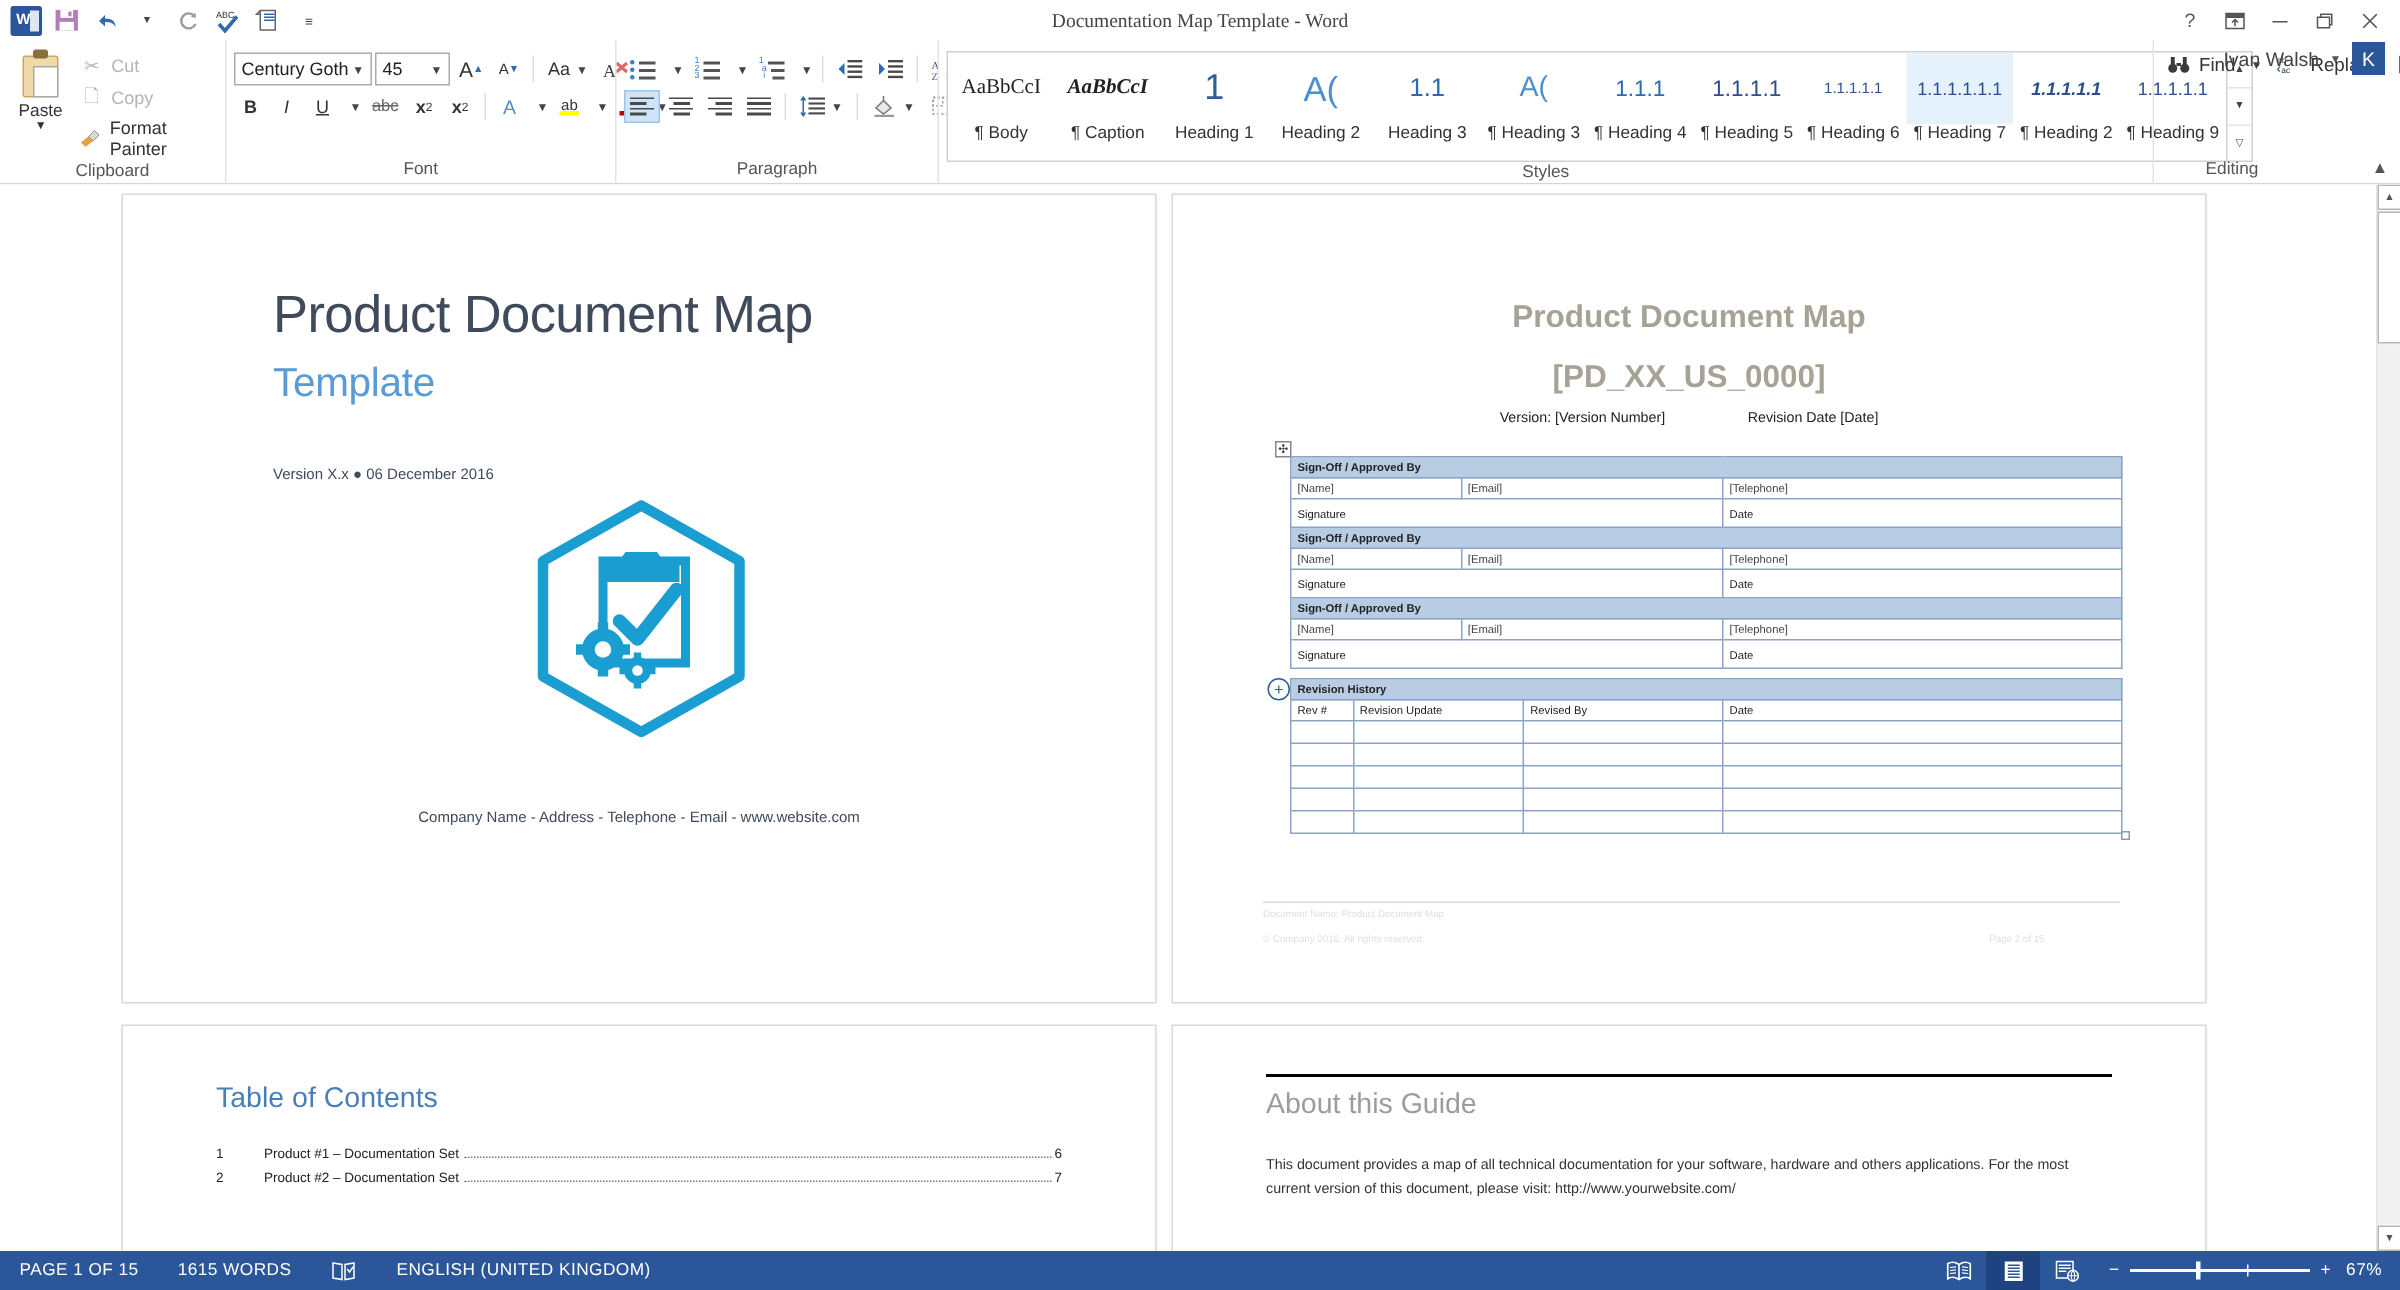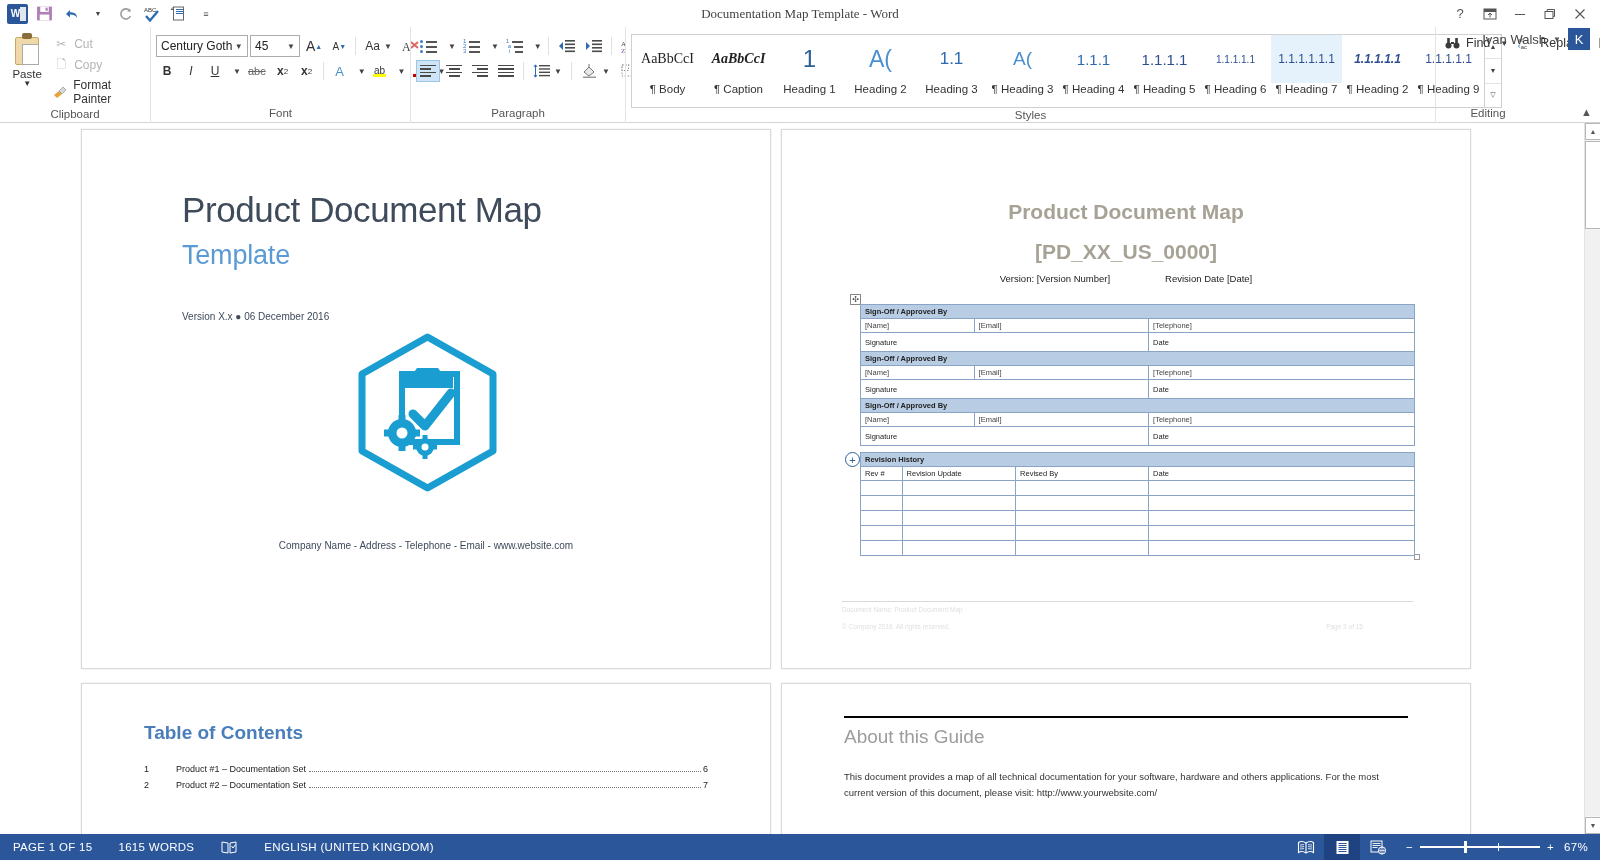--- a/index.html
+++ b/index.html
@@ -123,21 +123,21 @@
   table.t td.pl { color:#444; }
   .tblhandle { position:absolute; width:11px; height:11px; border:1px solid #888; background:#fff; font-size:8px;
                display:flex; align-items:center; justify-content:center; color:#444; cursor:pointer;}
   .plusmark { position:absolute; width:15px; height:15px; border-radius:50%; border:1.5px solid #2a6099; color:#2a6099;
               background:#fff; font-size:11px; display:flex; align-items:center; justify-content:center; cursor:pointer;}
   .endmark { position:absolute; width:6px; height:6px; border:1px solid #999; }
   .pg-foot { color:#e0e0e0; font-size:6.5px; }
   .pg-foot-rule { border-top:1px solid #d9d9d9; }
 
   
-  .toc-h { color:#4a7ebb; font-size:19px; font-weight:700; }
+  .toc-h { color:#4a7ebb; font-size:19px; font-weight:400; }
   .toc-row { display:flex; font-size:9px; color:#222; align-items:baseline; }
   .toc-num { width:32px; }
   .toc-lbl { white-space:nowrap; }
   .toc-dots { flex:1; border-bottom:1px dotted #777; margin:0 2px 2px 3px; }
 
   
   .ab-rule { border-top:2.5px solid #000; }
   .ab-h { color:#9c9c9c; font-size:19px; font-weight:300; }
   .ab-p { font-size:9.5px; color:#333; line-height:1.65; }
 

